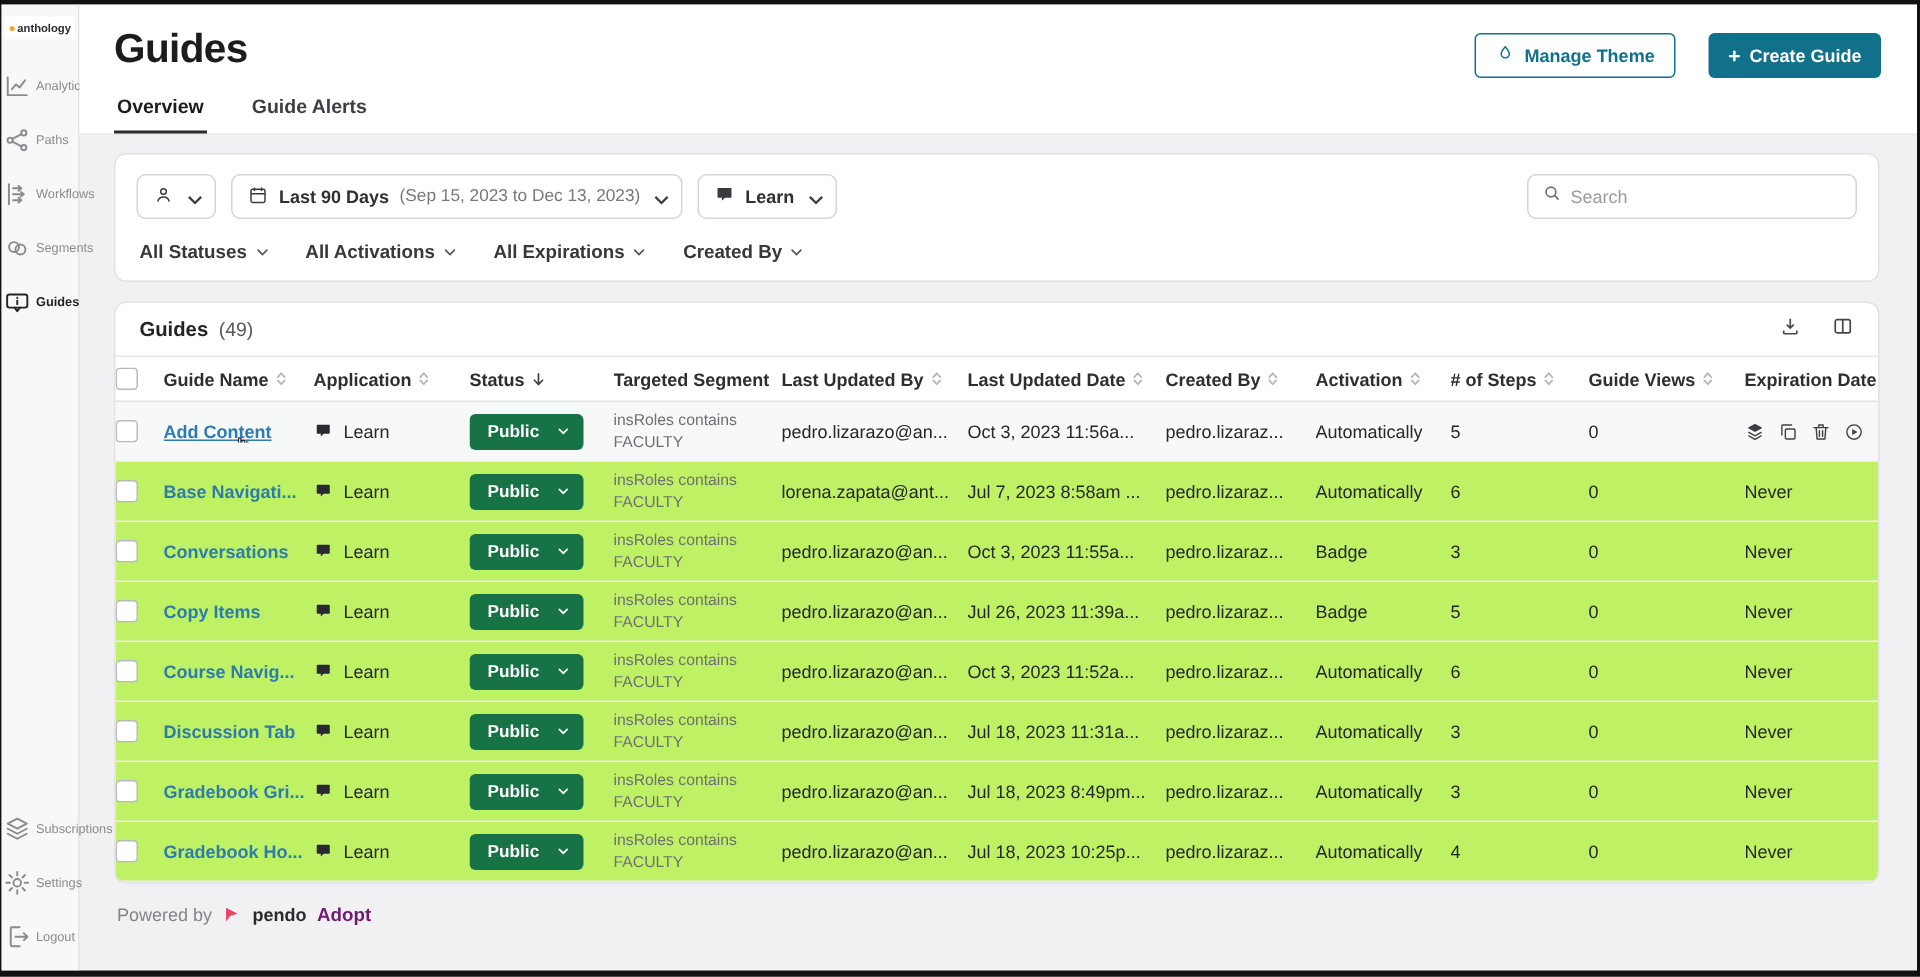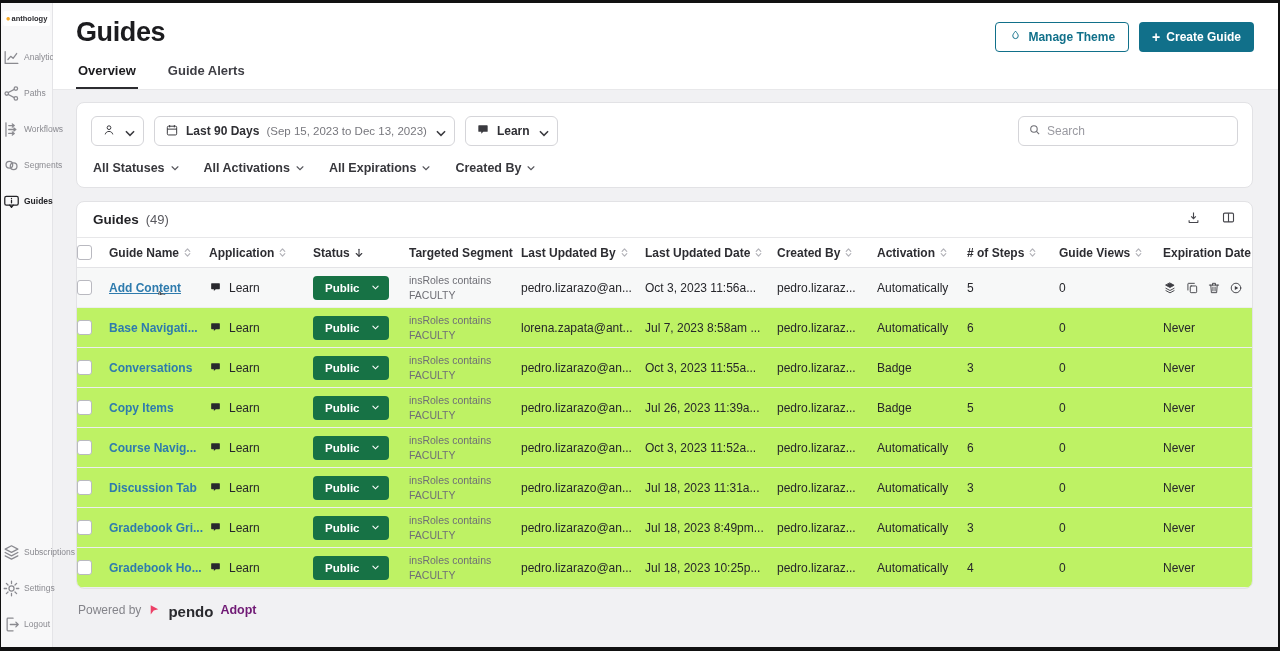--- a/index.html
+++ b/index.html
@@ -22,21 +22,21 @@
   .side-item.active { color:#232327; }
   .side-item.active .lbl { font-weight:700; }
   .side-spacer { flex:1; }
   .side-bottom { margin-bottom:4px; width:100%; }
 
   
   .main { flex:1; display:flex; flex-direction:column; min-width:0; }
   .page-header { background:#fff; padding:12px 24px 0 23px; border-bottom:1px solid #e8e8ea; }
   .header-top { display:flex; justify-content:space-between; align-items:flex-start; }
   .page-title { font-size:27px; font-weight:800; color:#1c1c1f; letter-spacing:-0.4px; margin:2px 0 8px; }
-  .header-actions { display:flex; gap:10px; margin-top:7px;margin-left:20px; }
+  .header-actions { display:flex; gap:22px; margin-top:7px;margin-left:20px; }
   .btn { height:30px; border-radius:4px; padding:0 13px; font-size:12px; font-weight:700;
     display:inline-flex; align-items:center; gap:6px; cursor:pointer; border:none; }
   .btn svg { width:13px; height:13px; }
   .btn-outline { background:#fff; border:1px solid var(--teal); color:var(--teal); }
   .btn-solid { background:var(--teal); color:#fff; }
   .plus { font-size:14px; font-weight:700; line-height:1; }
   .tabs { display:flex; gap:28px; margin-top:1px; }
   .tab { font-size:13px; font-weight:600; color:#3e3e44; padding:6px 2px 9px; cursor:pointer;
     border-bottom:2.5px solid transparent; }
   .tab.active { color:#1b1b1e; border-bottom-color:#2c2c30; }
@@ -94,21 +94,21 @@
     font-size:11.5px; font-weight:700; cursor:pointer; }
   .badge svg { width:9px; height:9px; }
   .seg { font-size:10.5px; color:#6f6f76; line-height:1.4; }
   .actions { display:flex; gap:8px; color:#3e3e44; }
   .actions svg { width:14px; height:14px; cursor:pointer; }
 
   
   .pfooter { margin:14px 0 0 2px; display:flex; align-items:flex-start; gap:7px;
     font-size:12px; color:#84848a; padding-bottom:8px; }
   .pendo-glyph svg { width:13px; height:13px; display:block; }
-  .pendo-word { color:#2a2a2e; font-weight:600; font-size:15px; }
+  .pendo-word { color:#2a2a2e; font-weight:600; font-size:12px; }
   .adopt-word { color:#701a75; font-weight:800; font-size:12.5px; }
 
   :root { --teal:#11708a; --green:#177245; --link:#2e7bad; }
 </style>
 </head>
 <body>
 
 <div class="screen">
 
   <aside class="sidebar">

